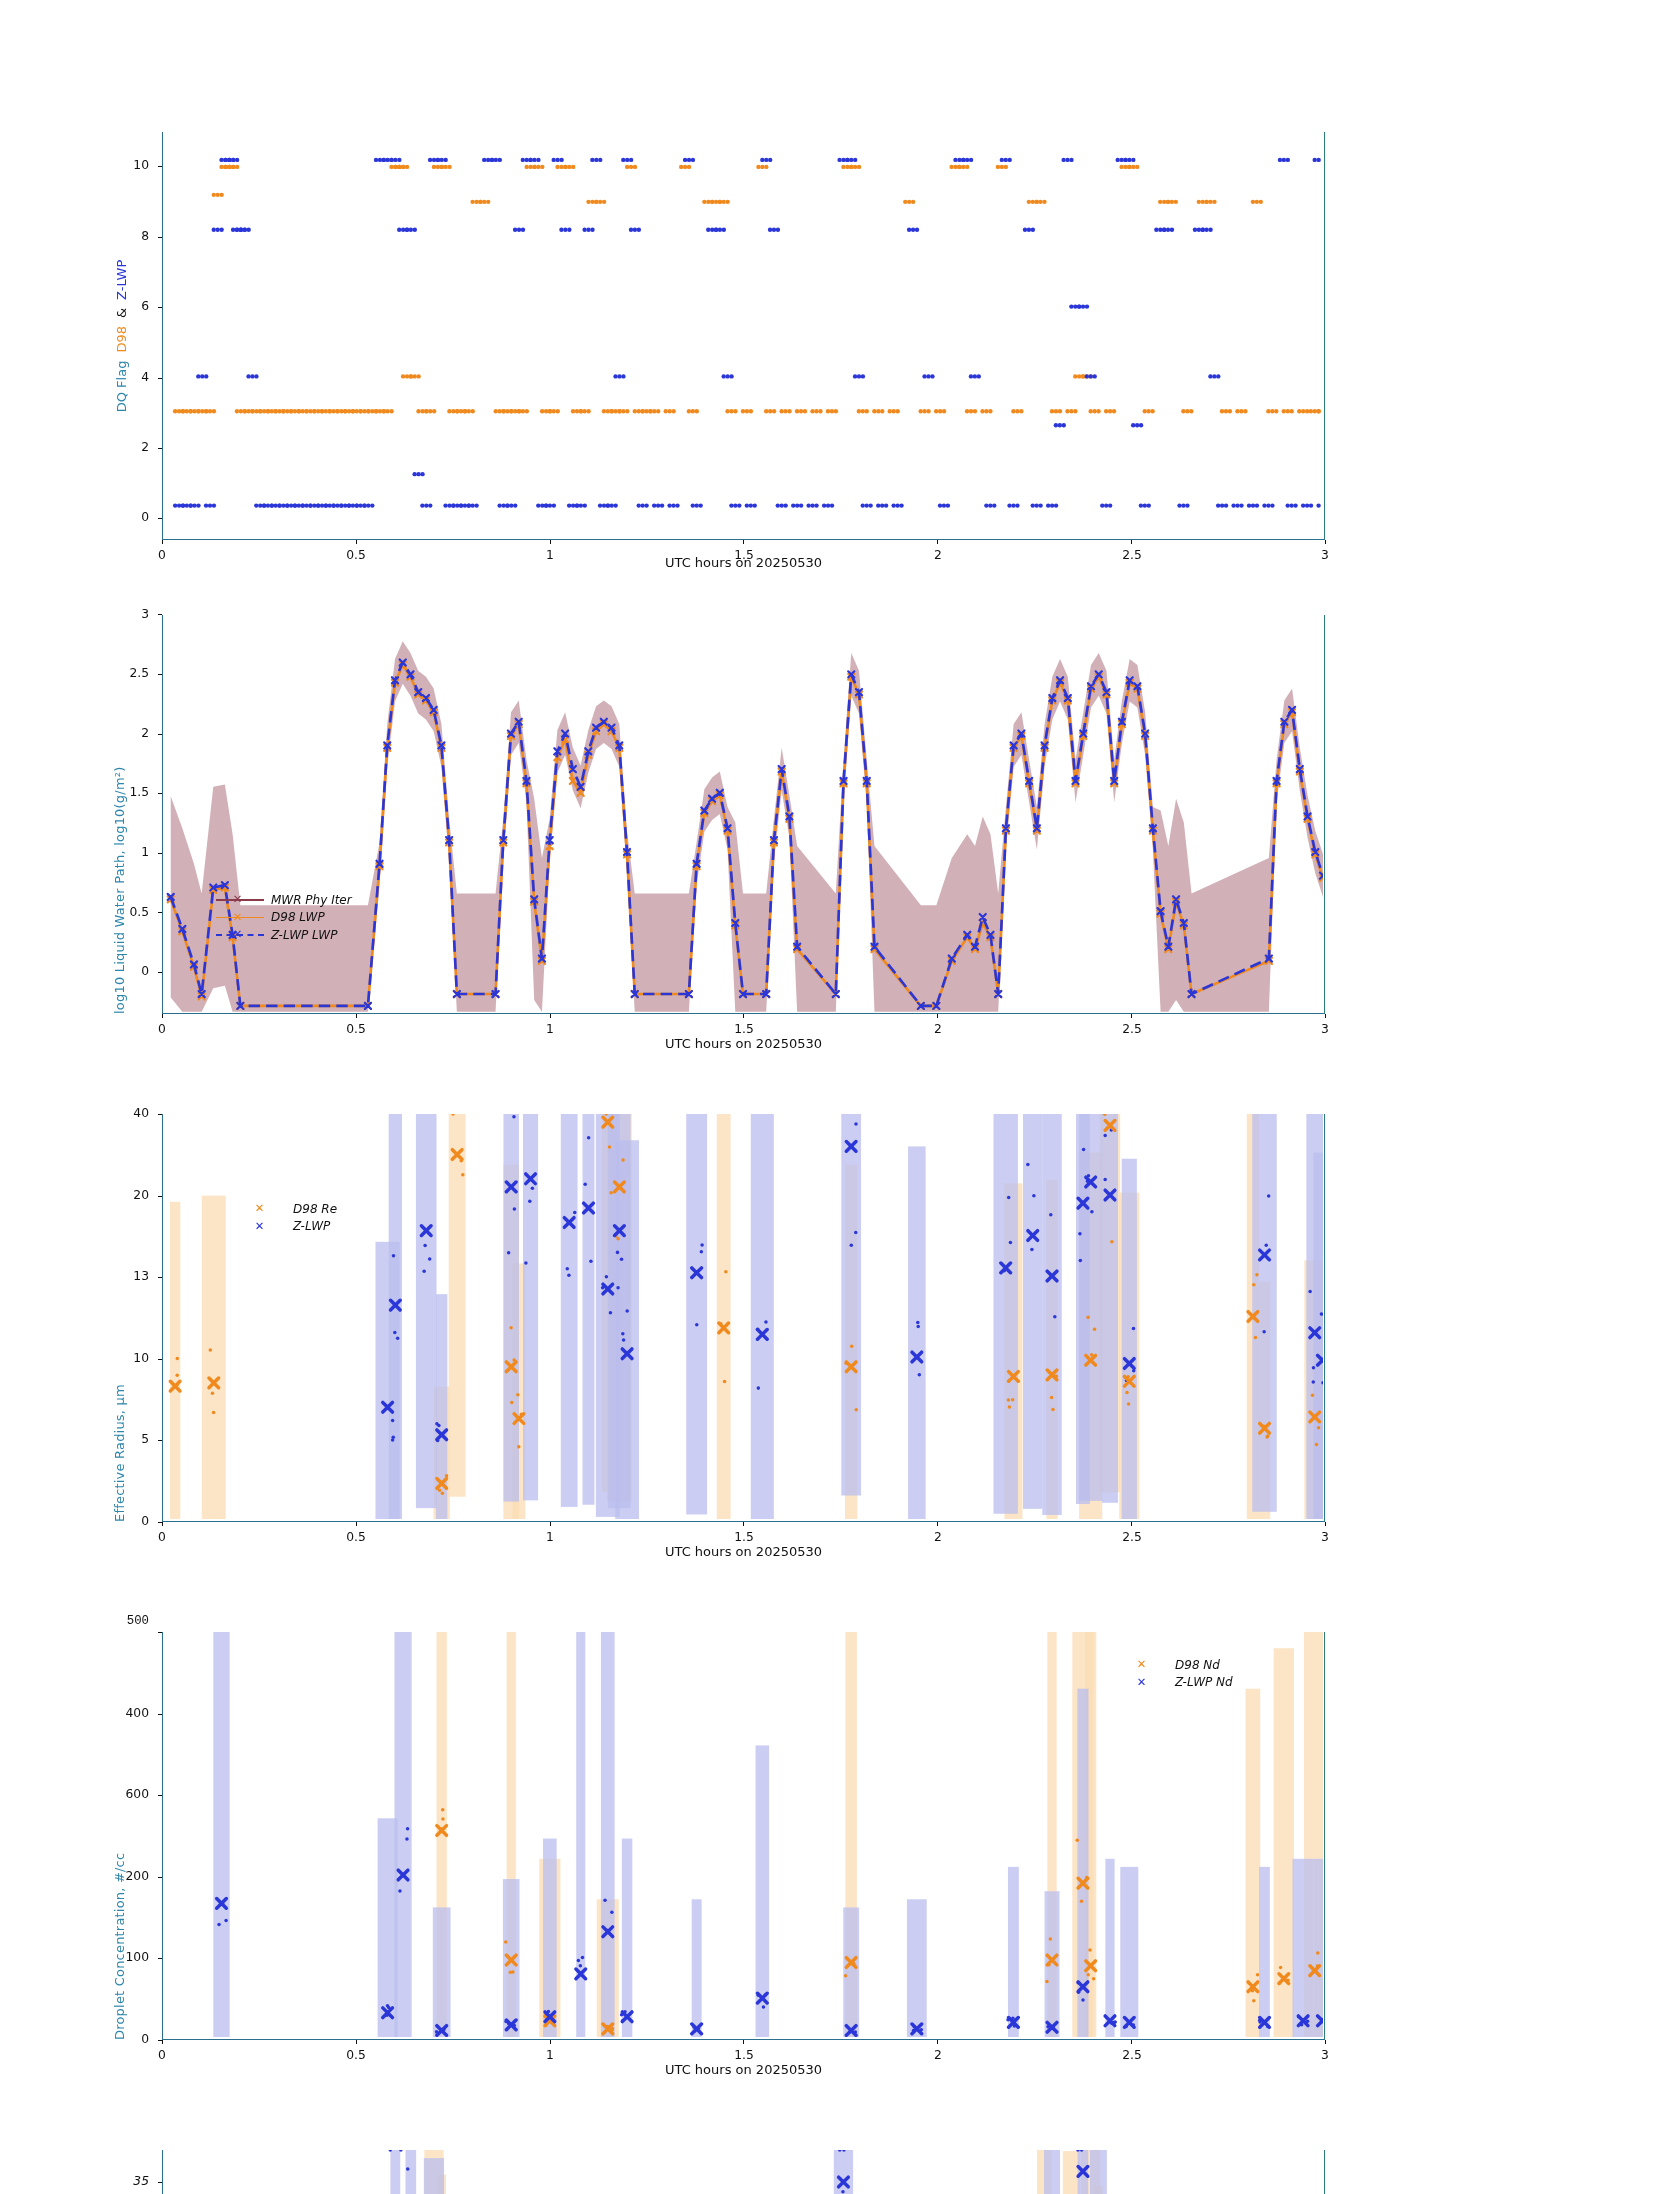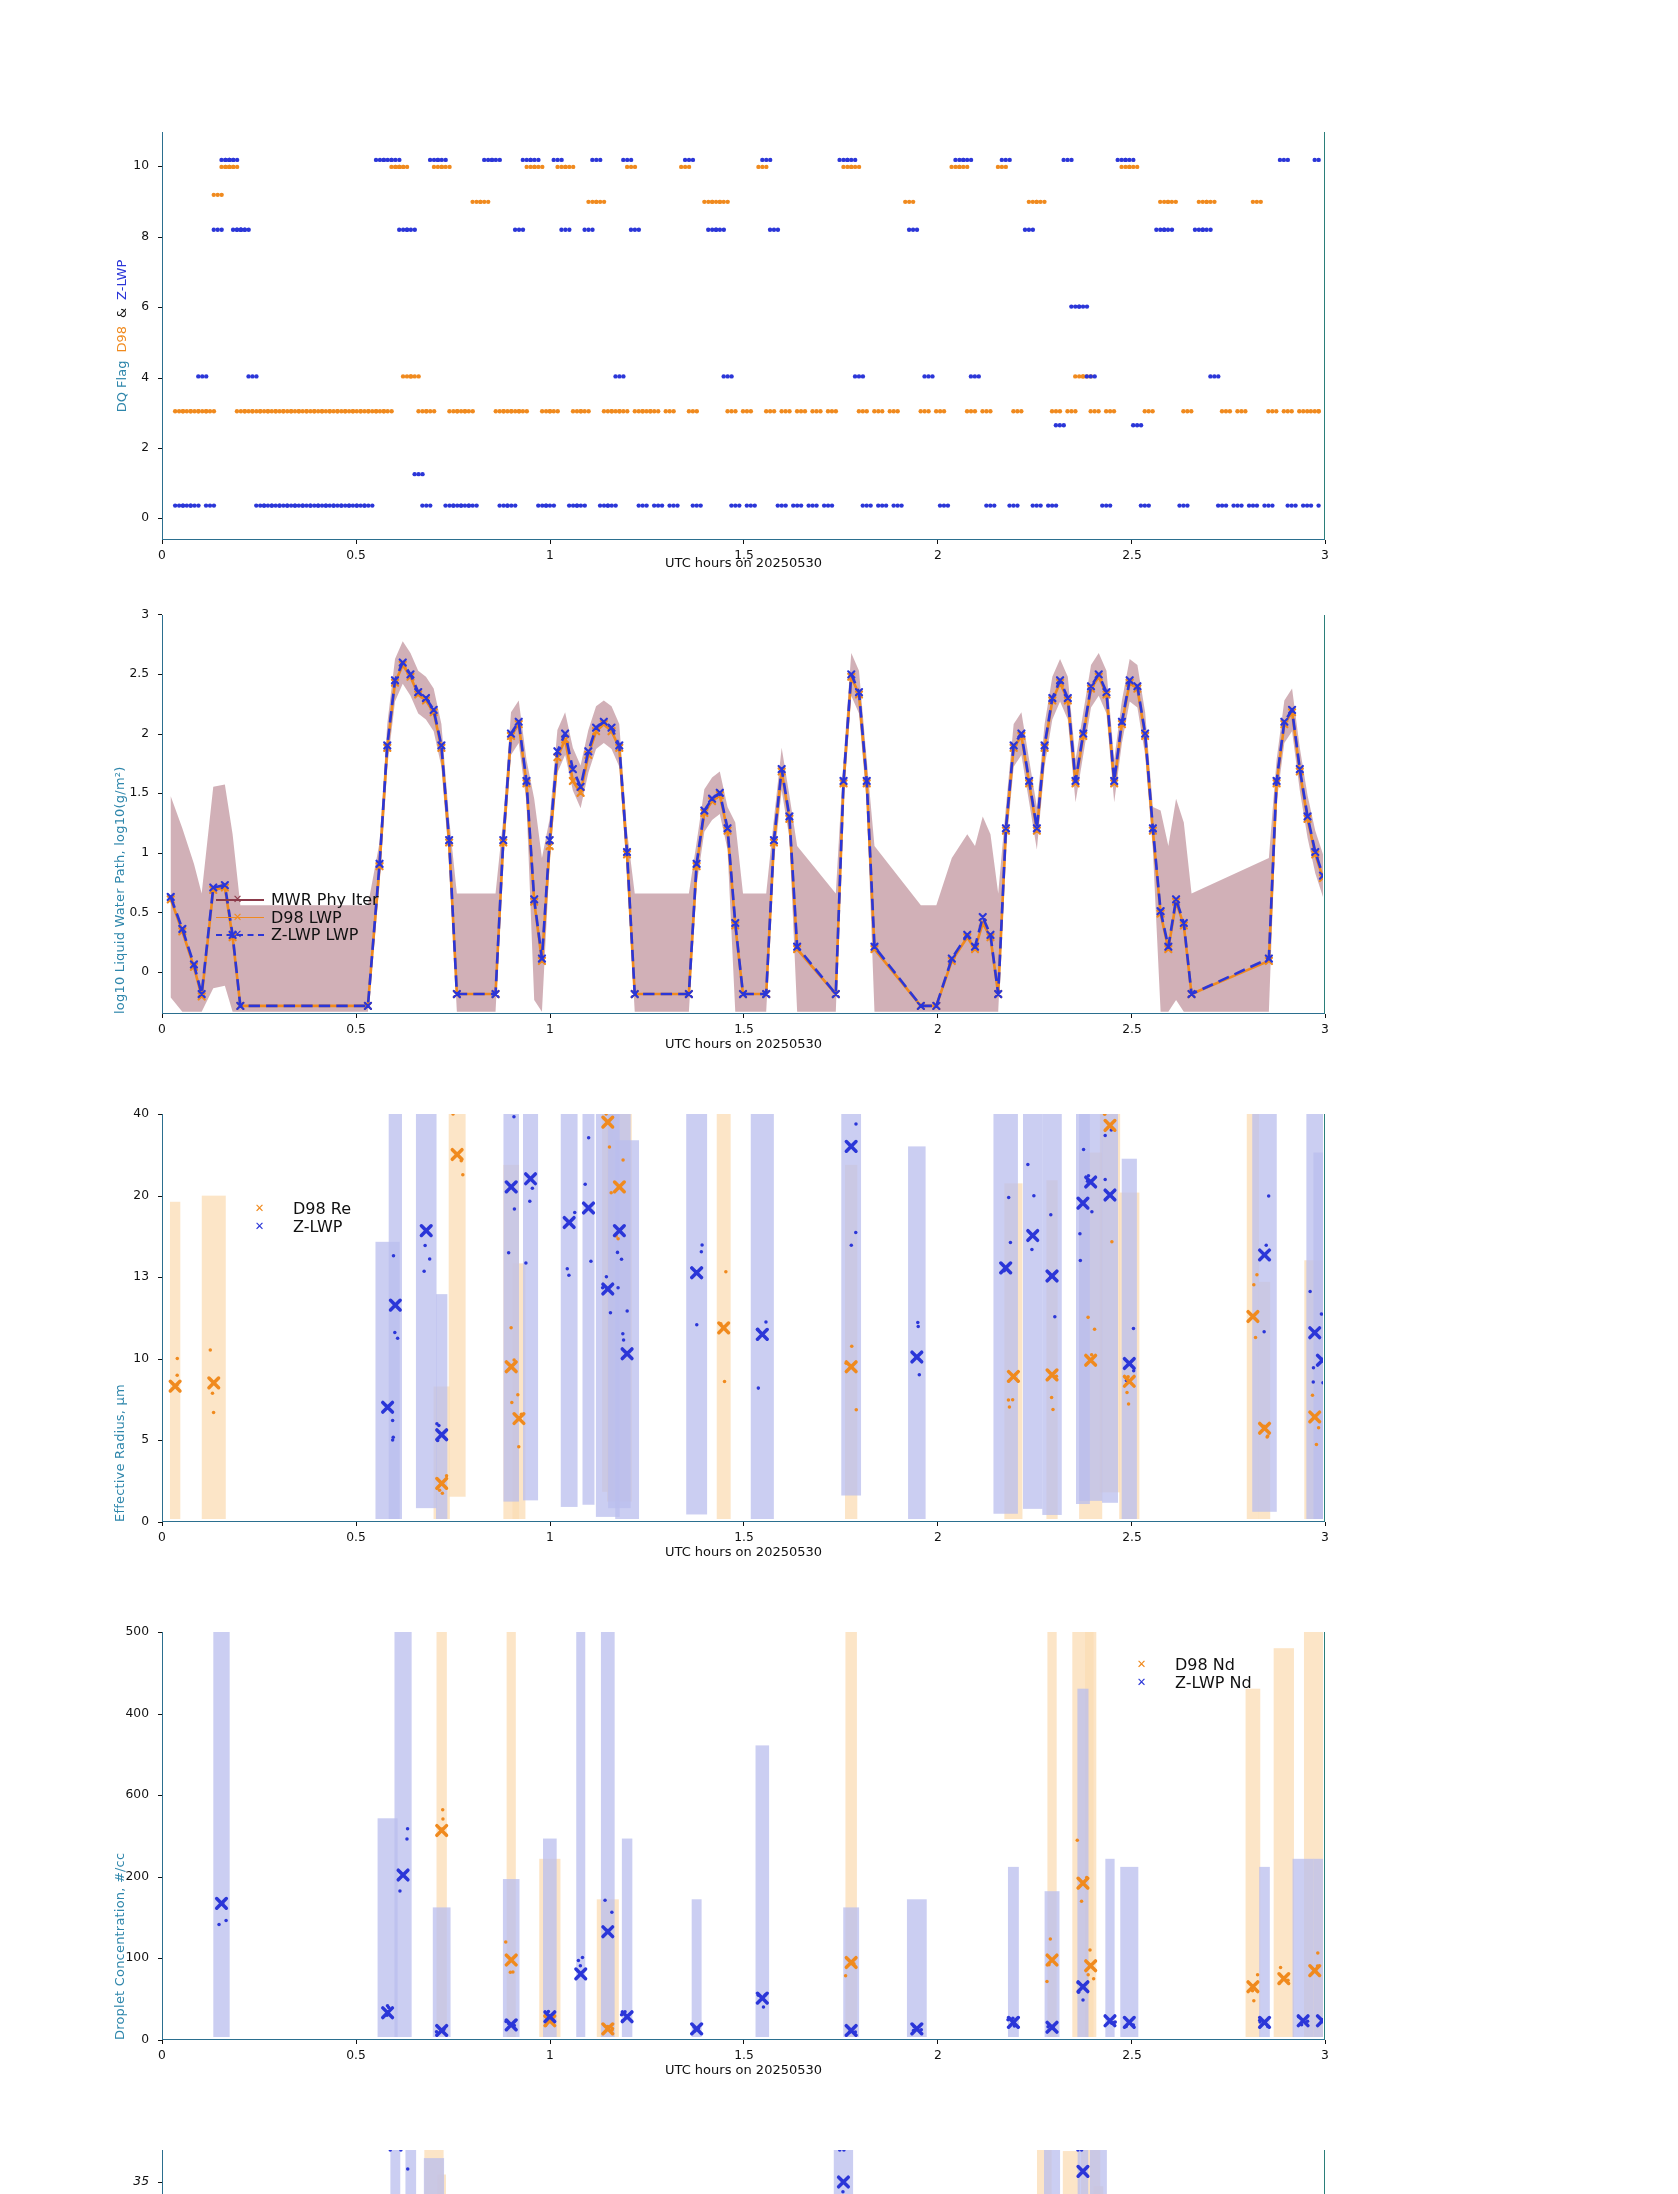--- a/index.html
+++ b/index.html
@@ -117,21 +117,22 @@
     top: 50%;
     margin-top: -5.7px;
     font-size: 11.4px;
     line-height: 11.4px;
     font-weight: bold;
   }
   .legend-marker.center {
     left: 16.7px;
   }
   .legend-label {
-    font-size: 16px;
+    font-size: 12px;
+    font-style: italic;
   }
   svg {
     display: block;
   }
 </style>
 </head>
 <body>
 
 <div class="page">
 
@@ -1646,21 +1647,21 @@
           <div class="tick-y" style="left: 61px; width: 88px; top: 426px;">0</div>
           <div class="tickmark-y" style="left: 158px; top: 352px;"></div>
           <div class="tick-y" style="left: 61px; width: 88px; top: 344px;">100</div>
           <div class="tickmark-y" style="left: 158px; top: 271px;"></div>
           <div class="tick-y" style="left: 61px; width: 88px; top: 263px; text-align: right;">200</div>
           <div class="tickmark-y" style="left: 158px; top: 189px;"></div>
           <div class="tick-y" style="left: 61px; width: 88px; top: 181px;">600</div>
           <div class="tickmark-y" style="left: 158px; top: 108px;"></div>
           <div class="tick-y" style="left: 61px; width: 88px; top: 100px;">400</div>
           <div class="tickmark-y" style="left: 158px; top: 26px;"></div>
-          <div class="tick-y" style="left: 61px; width: 88px; top: 18px;">500</div>
+          <div class="tick-y" style="left: 61px; width: 88px; top: 8px; font-family: Liberation Mono, monospace;">500</div>
         </div>
 
       <div class="xlabel" style="left:162px; top:456px; width:1163px;">UTC hours on 20250530</div>
     </div>
   </div>
 
   <div class="panel" style="top:2124px;height:509px;">
     <div class="plot-wrap" style="left:0;top:0;">
       <div class="axes" style="left:162px; top:26px; width:1163px; height:408px;">
         <svg width="1160" height="405" viewBox="0 0 2644 924">

